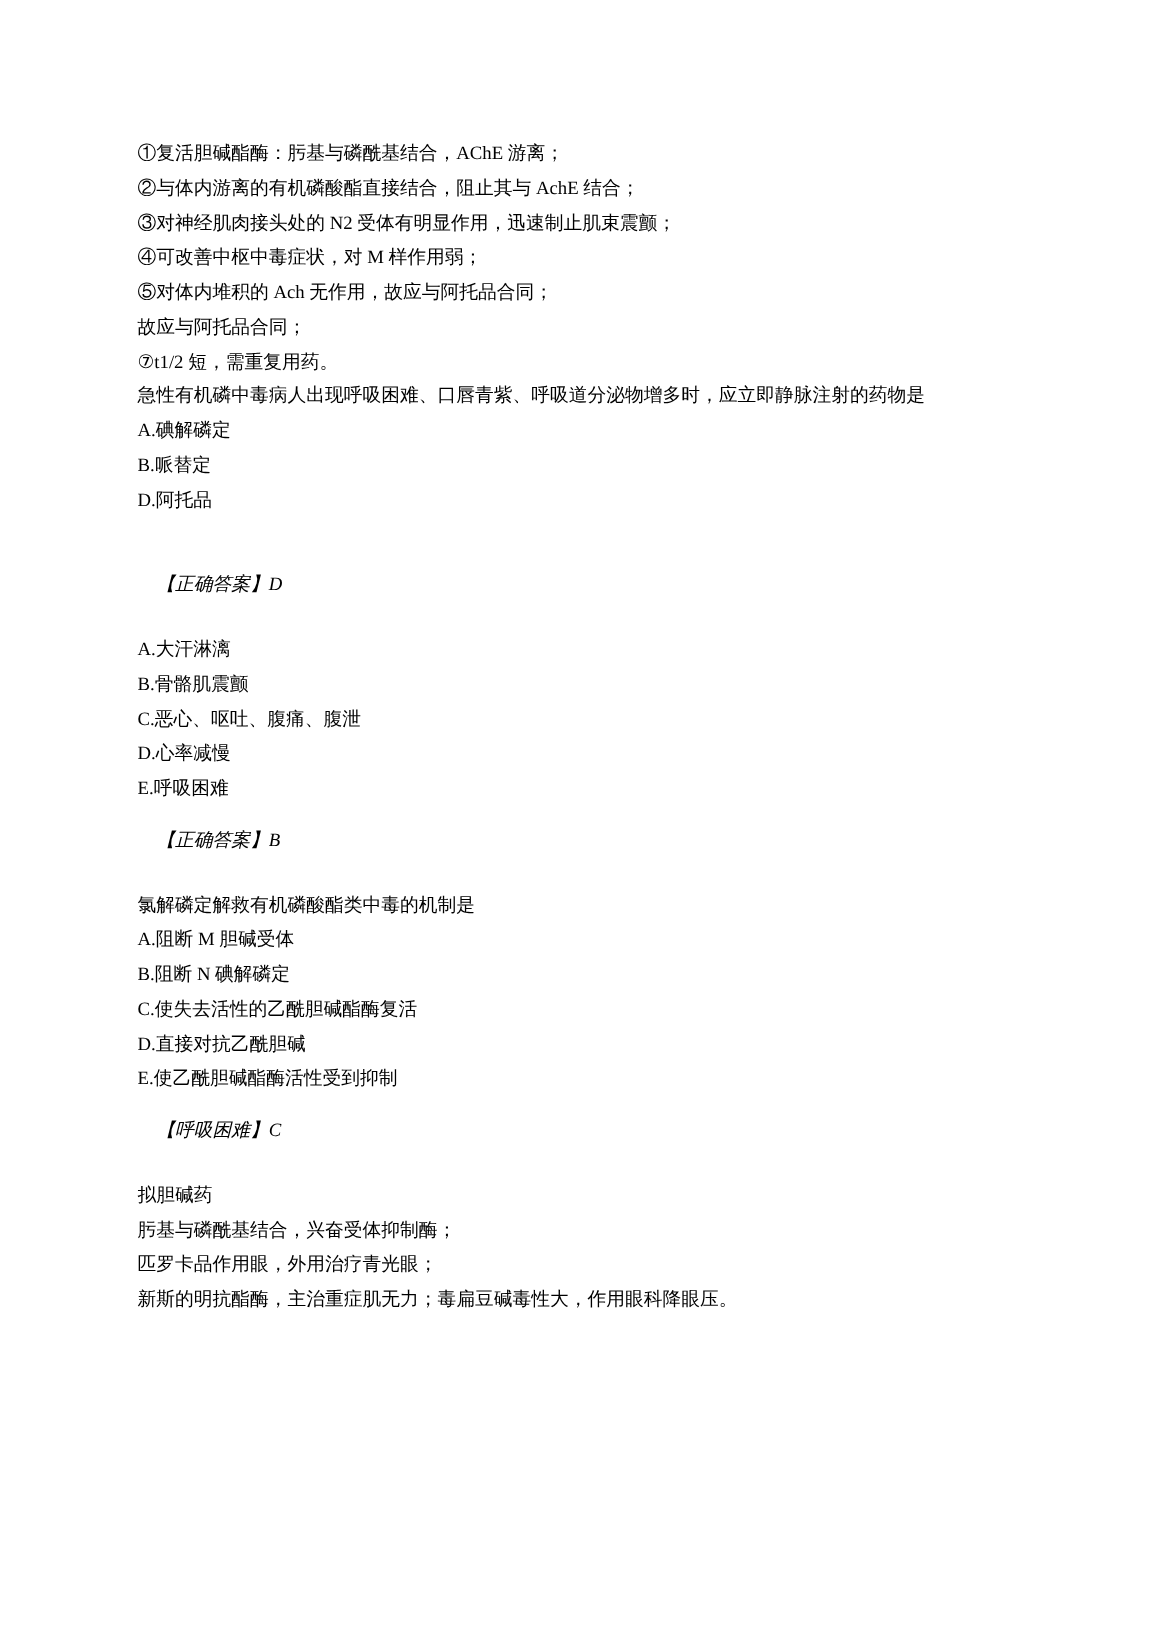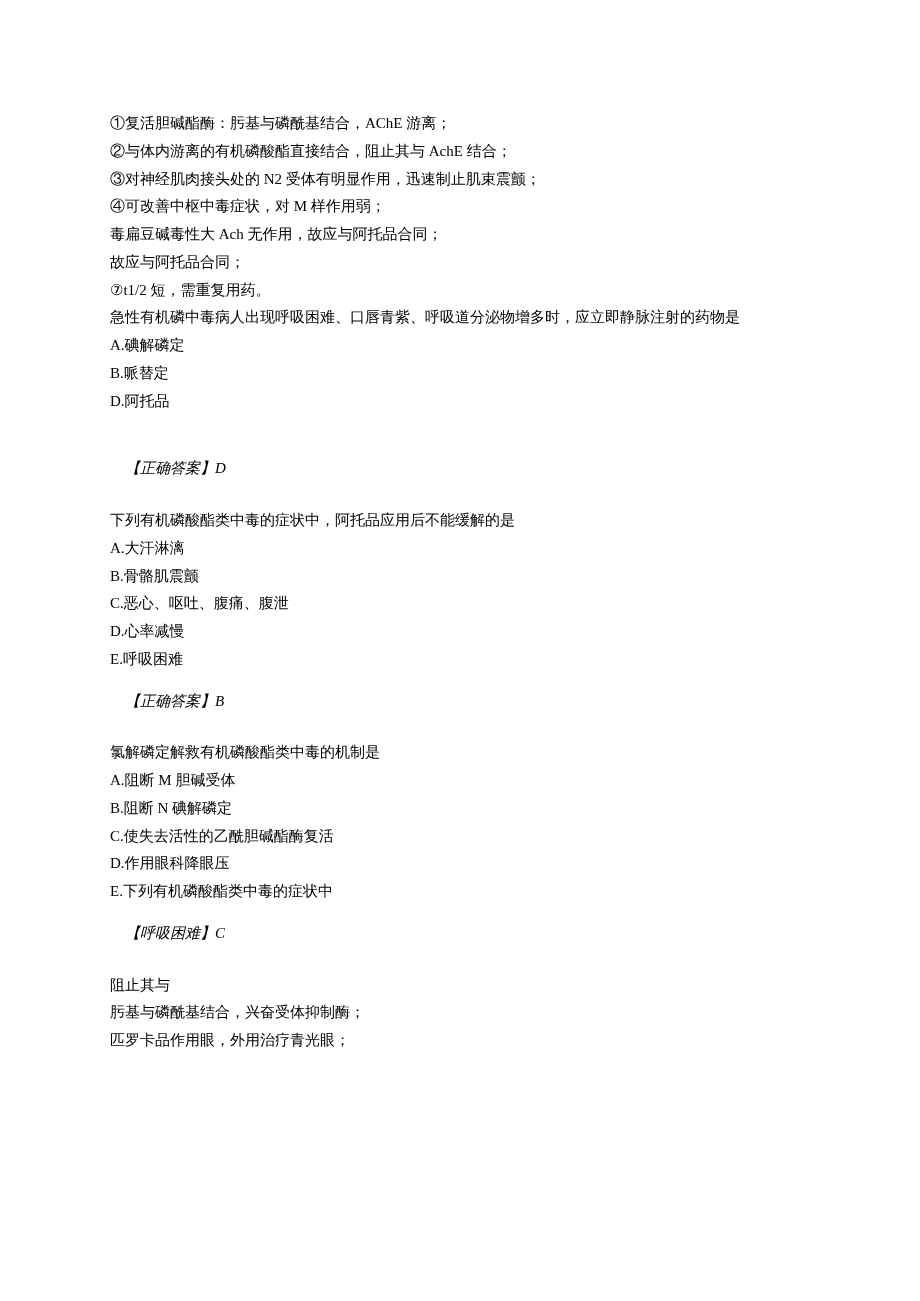--- a/index.html
+++ b/index.html
@@ -35,52 +35,52 @@
 </head>
 <body>
 
 <div class="page">
 
   <div class="block">
     <div class="line">①复活胆碱酯酶：肟基与磷酰基结合，AChE 游离；</div>
     <div class="line">②与体内游离的有机磷酸酯直接结合，阻止其与 AchE 结合；</div>
     <div class="line">③对神经肌肉接头处的 N2 受体有明显作用，迅速制止肌束震颤；</div>
     <div class="line">④可改善中枢中毒症状，对 M 样作用弱；</div>
-    <div class="line">毒扁豆碱毒性大 Ach 无作用，故应与阿托品合同；</div>
+    <div class="line">⑤对体内堆积的 Ach 无作用，故应与阿托品合同；</div>
     <div class="line">故应与阿托品合同；</div>
     <div class="line">⑦t1/2 短，需重复用药。</div>
   </div>
 
   <div class="block" style="margin-top:-24px;">
     <div class="line">急性有机磷中毒病人出现呼吸困难、口唇青紫、呼吸道分泌物增多时，应立即静脉注射的药物是</div>
     <div class="line">A.碘解磷定</div>
     <div class="line">B.哌替定</div>
     <div class="line">D.阿托品</div>
     <div class="line answer indent" style="margin-top:40px;">【正确答案】D</div>
   </div>
 
   <div class="block">
-    <div class="line">下列有机磷酸酯类中毒的症状中，阿托品应用后不能缓解的是</div>
     <div class="line">A.大汗淋漓</div>
     <div class="line">B.骨骼肌震颤</div>
     <div class="line">C.恶心、呕吐、腹痛、腹泄</div>
     <div class="line">D.心率减慢</div>
     <div class="line">E.呼吸困难</div>
     <div class="line answer indent">【正确答案】B</div>
   </div>
 
   <div class="block">
     <div class="line">氯解磷定解救有机磷酸酯类中毒的机制是</div>
     <div class="line">A.阻断 M 胆碱受体</div>
     <div class="line">B.阻断 N 碘解磷定</div>
     <div class="line">C.使失去活性的乙酰胆碱酯酶复活</div>
-    <div class="line">D.作用眼科降眼压</div>
-    <div class="line">E.下列有机磷酸酯类中毒的症状中</div>
+    <div class="line">D.直接对抗乙酰胆碱</div>
+    <div class="line">E.使乙酰胆碱酯酶活性受到抑制</div>
     <div class="line answer indent">【呼吸困难】C</div>
   </div>
 
   <div class="block">
-    <div class="line">阻止其与</div>
+    <div class="line">拟胆碱药</div>
     <div class="line">肟基与磷酰基结合，兴奋受体抑制酶；</div>
     <div class="line">匹罗卡品作用眼，外用治疗青光眼；</div>
+    <div class="line">新斯的明抗酯酶，主治重症肌无力；毒扁豆碱毒性大，作用眼科降眼压。</div>
   </div>
 
 </div>
 
 </body></html>

